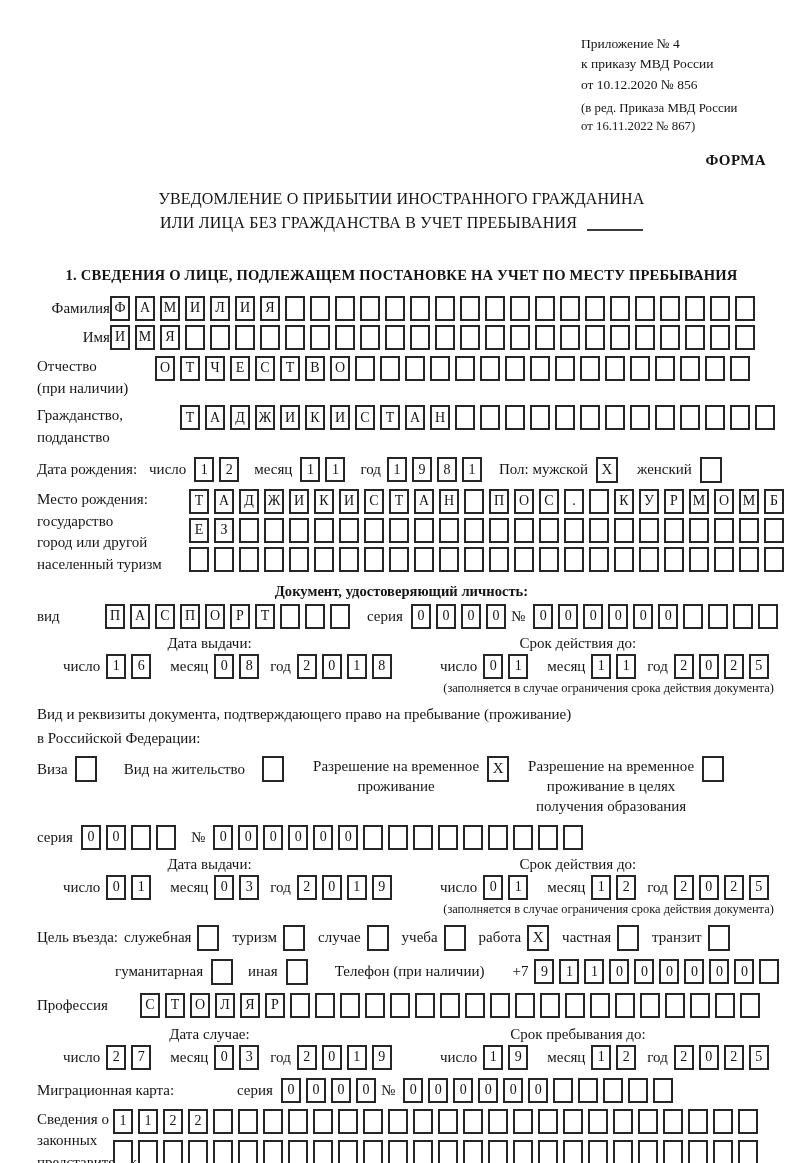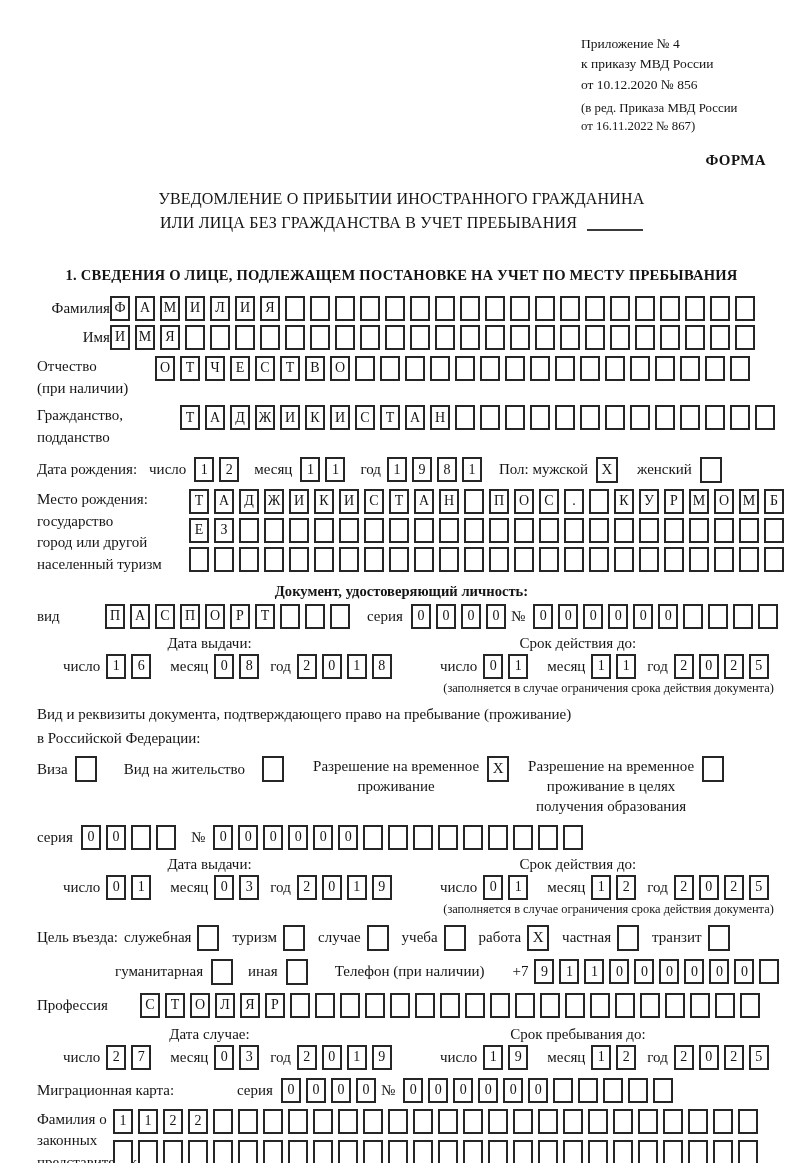--- a/index.html
+++ b/index.html
@@ -680,21 +680,21 @@
           <span class="cell"></span>
           <span class="cell"></span>
           <span class="cell"></span>
           <span class="cell"></span>
           <span class="cell"></span>
         </div>
     </div>
 
     <div class="row mt6">
       <div class="lbl2 w-guard">
-        <div>Фамилия о</div>
+        <div>Сведения о</div>
         <div>законных</div>
         <div>представителях</div>
         <div>(родителях,</div>
 
       </div>
       <div class="stack">
         <div class="cells" style="margin-bottom:6px">
             <span class="cell">1</span>
             <span class="cell">1</span>
             <span class="cell">2</span>

